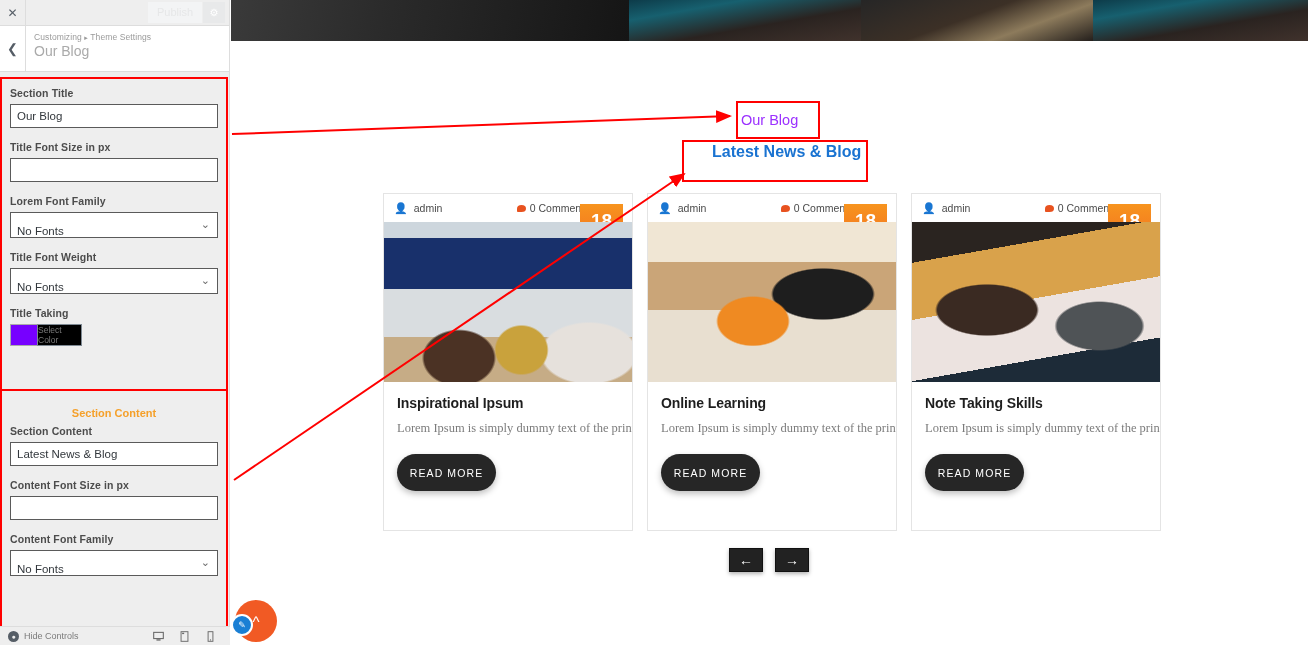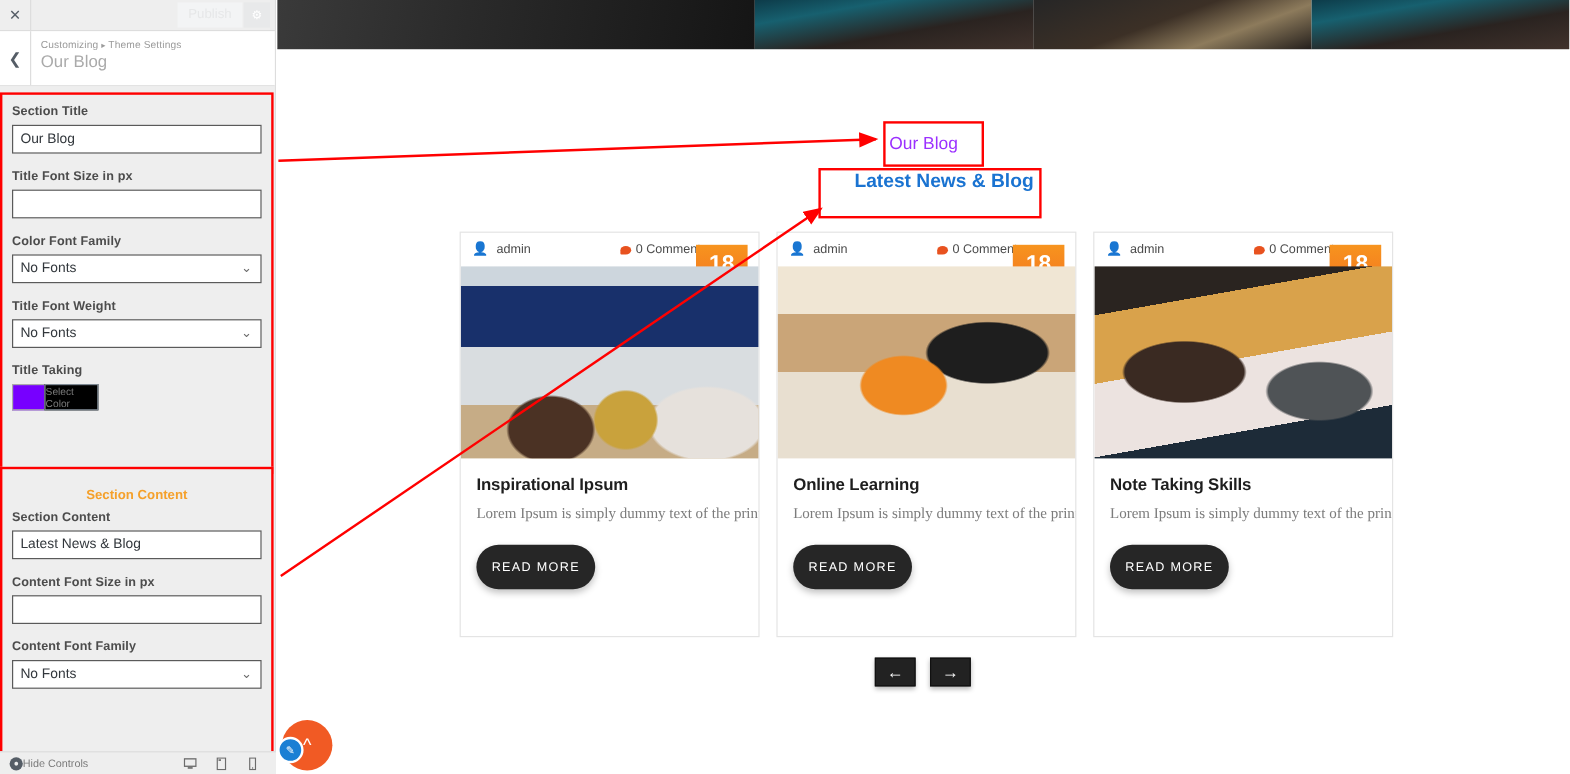--- a/index.html
+++ b/index.html
@@ -77,21 +77,21 @@
   }
   .ctrl-input {
     display: block; width: 100%; height: 24px;
     border: 1px solid #5a5a5a; background: #ffffff;
     font-family: "Liberation Sans", sans-serif; font-size: 11.5px;
     color: #32373c; padding: 0 6px; outline: none;
   }
   .ctrl-select {
     position: relative; width: 100%; height: 24px;
     border: 1px solid #5a5a5a; background: #ffffff;
-    display: flex; align-items: center; padding: 4px 6px;
+    display: flex; align-items: flex-start; padding: 12px 6px;
     font-size: 11.5px; color: #32373c; cursor: pointer;
   }
   .ctrl-select .chev {
     position: absolute; right: 7px; top: 4px;
     color: #6b6b6b; font-size: 11px; line-height: 14px;
   }
   .section-heading {
     text-align: center; color: #f5a02a; font-weight: bold;
     font-size: 11px; padding: 16px 0 6px;
   }
@@ -102,21 +102,21 @@
     font-size: 8.5px; color: #7a7a7a; display: flex;
     align-items: center; justify-content: center;
     font-family: "Liberation Sans", sans-serif; cursor: pointer;
   }
 
   .cz-footer {
     position: absolute; left: 0; bottom: 0; width: 230px; height: 19px;
     background: #eeeeee; border-top: 1px solid #dddddd;
     display: flex; align-items: center; padding: 0 8px;
   }
-  .hide-ctrl { display: flex; align-items: center; cursor: pointer; justify-content: space-between; }
+  .hide-ctrl { display: flex; align-items: center; gap: 5px; cursor: pointer; justify-content: space-between; }
   .hide-dot {
     width: 11px; height: 11px; border-radius: 50%; background: #555d66;
     display: flex; align-items: center; justify-content: center;
     color: #eeeeee; font-size: 7px;
   }
   .hide-text { font-size: 9px; color: #7b7b7b; }
   .device-icons { margin-left: auto; display: flex; gap: 15px; padding-right: 6px; }
   .dev-ico { color: #6b6b6b; cursor: pointer; display:flex; }
 
   
@@ -264,21 +264,21 @@
       <div class="panel-box" id="panel-title-box">
         <div class="ctrl">
           <label class="ctrl-label">Section Title</label>
           <input class="ctrl-input" type="text" value="Our Blog" style="">
         </div>
         <div class="ctrl">
           <label class="ctrl-label">Title Font Size in px</label>
           <input class="ctrl-input" type="text" value="" style="">
         </div>
         <div class="ctrl">
-          <label class="ctrl-label">Color Font Family</label>
+          <label class="ctrl-label">Lorem Font Family</label>
           <div class="ctrl-select">
             <span>No Fonts</span>
             <span class="chev">⌄</span>
           </div>
         </div>
         <div class="ctrl">
           <label class="ctrl-label">Title Font Weight</label>
           <div class="ctrl-select">
             <span>No Fonts</span>
             <span class="chev">⌄</span>

